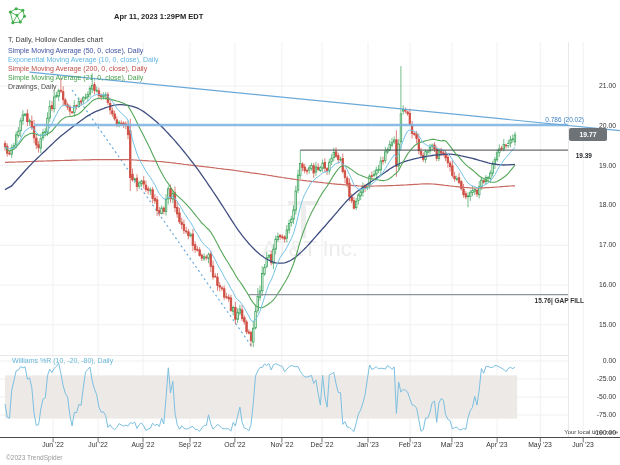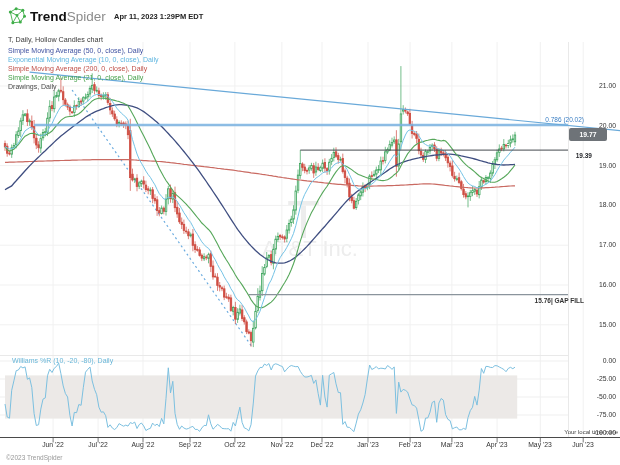--- a/index.html
+++ b/index.html
@@ -581,21 +581,20 @@
         <circle cx="4" cy="6" r="1.8"></circle>
           <circle cx="11" cy="2" r="1.8"></circle>
           <circle cx="19" cy="4" r="1.8"></circle>
         <circle cx="21" cy="11" r="1.8"></circle>
           <circle cx="16" cy="18" r="1.8"></circle>
           <circle cx="7" cy="19" r="1.8"></circle>
         <circle cx="12" cy="10" r="1.5"></circle>
       </g>
     </svg>
   </div>
-  <div class="abs brand"><span class="t">Trend</span><span class="s">Spider</span></div>
   <div class="abs timestamp">Apr 11, 2023 1:29PM EDT</div>
 
   <div class="abs chart-title">T, Daily, Hollow Candles chart</div>
   <div class="abs legend" id="legend">
       <div class="ind-row" style="color: rgb(63, 81, 160);">Simple Moving Average (50, 0, close), Daily</div>
       <div class="ind-row" style="color: rgb(95, 182, 224);">Exponential Moving Average (10, 0, close), Daily</div>
       <div class="ind-row" style="color: rgb(192, 80, 72);">Simple Moving Average (200, 0, close), Daily</div>
       <div class="ind-row" style="color: rgb(68, 160, 73);">Simple Moving Average (21, 0, close), Daily</div>
     </div>
   <div class="abs drawings">Drawings, Daily</div>

